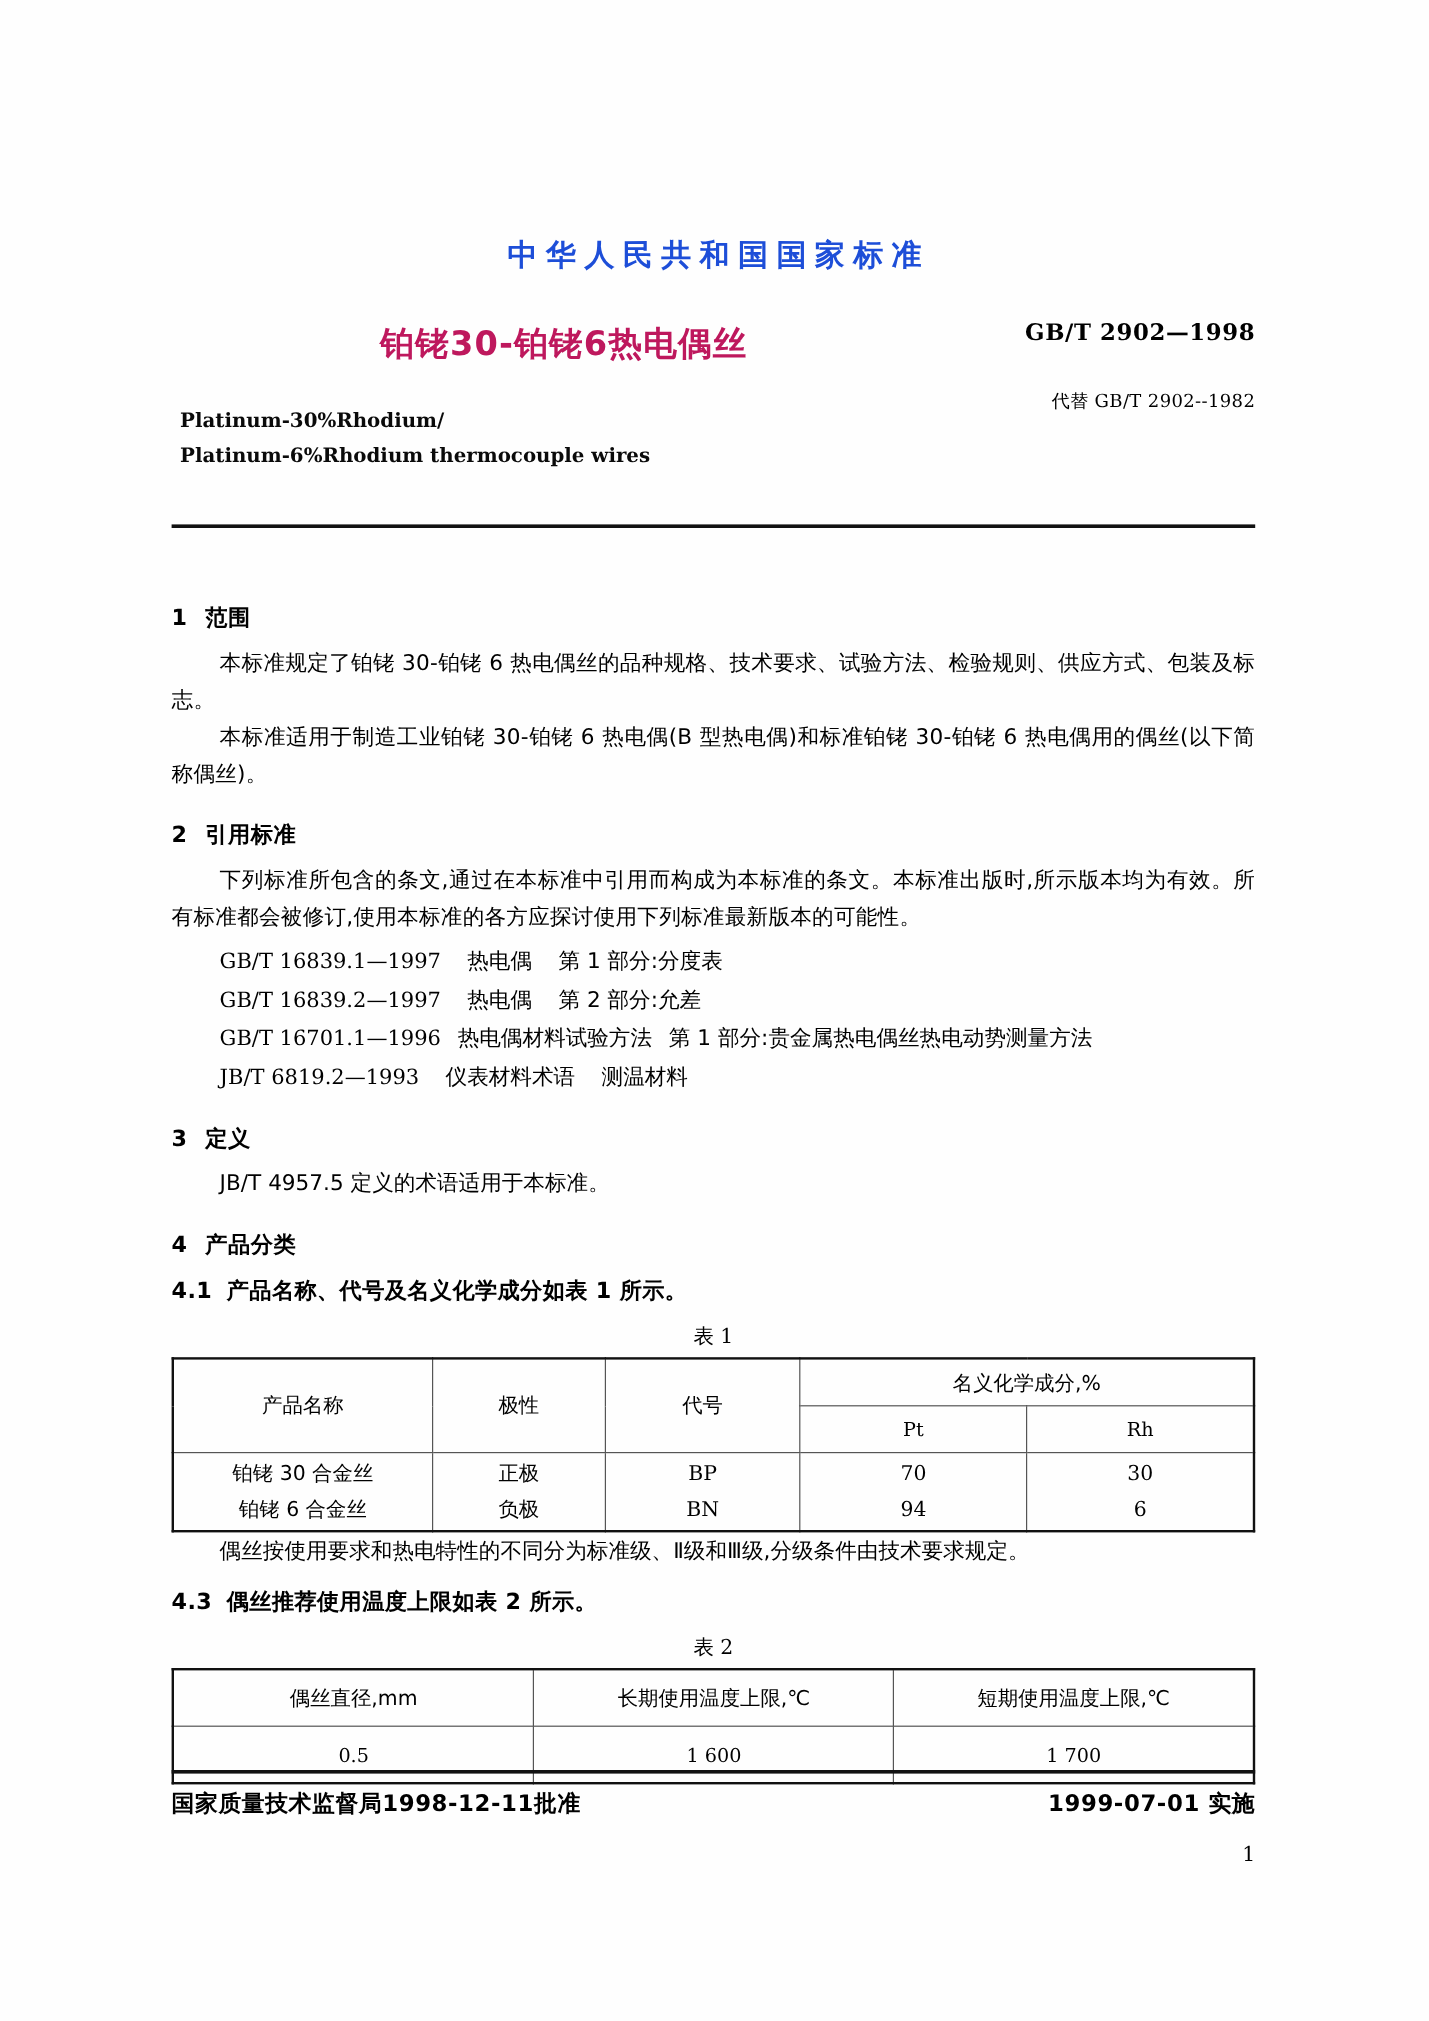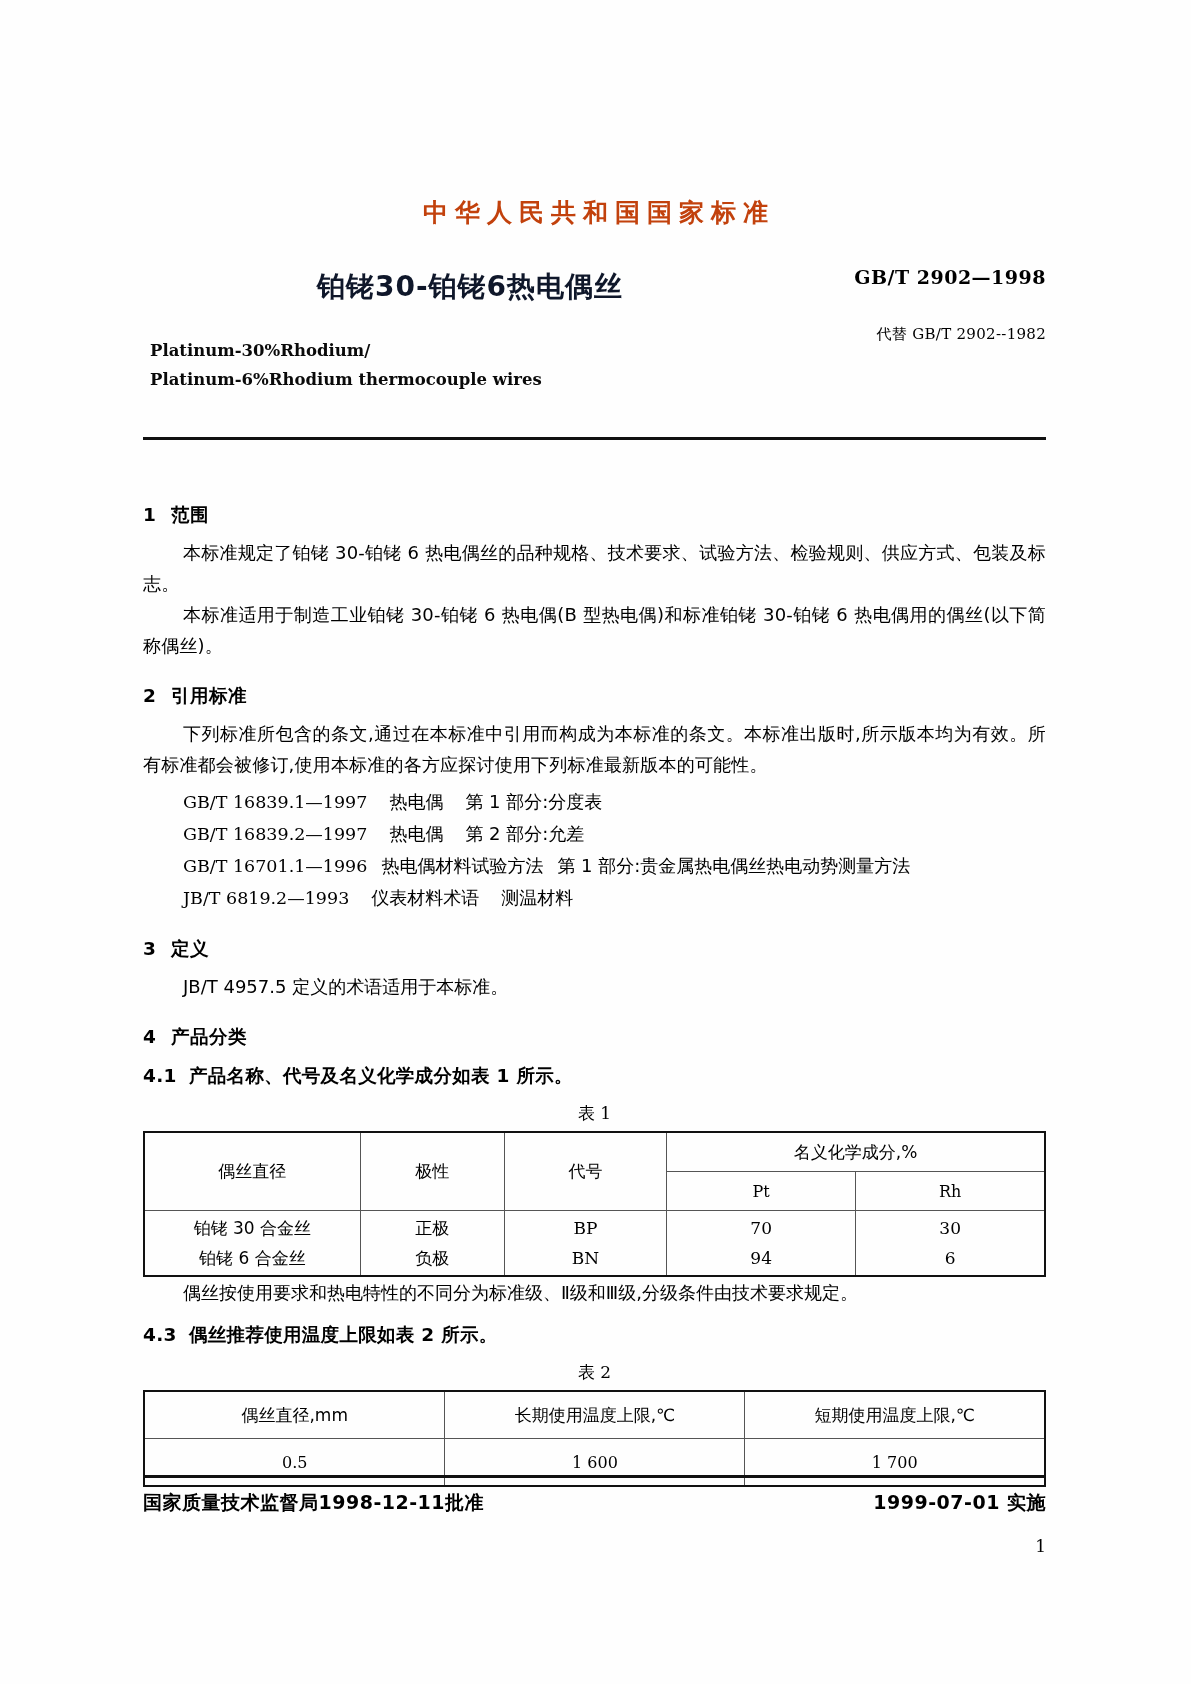--- a/index.html
+++ b/index.html
@@ -28,32 +28,32 @@
   .national-title {
     position: absolute;
     left: 0; right: 0;
     top: 196px;
     text-align: center;
     font-family: "DejaVu Sans", "Liberation Sans", sans-serif;
     font-weight: bold;
     font-size: 25px;
     letter-spacing: 7px;
     padding-left: 7px;
-    color: #c2410c;
+    color: #1d4ed8;
   }
   .std-title-cn {
     position: absolute;
     left: 150px;
     width: 640px;
     top: 268px;
     text-align: center;
     font-weight: bold;
     font-size: 28px;
     letter-spacing: 1px;
-    color: #0f172a;
+    color: #be185d;
   }
   .std-subtitle-en {
     position: absolute;
     left: 150px;
     width: 640px;
     top: 336px;
     text-align: left;
     font-family: "DejaVu Serif", "Liberation Serif", serif;
     font-weight: bold;
     font-size: 16.5px;
@@ -271,21 +271,21 @@
     <table class="std t1">
       <colgroup>
         <col style="width:24%">
         <col style="width:16%">
         <col style="width:18%">
         <col style="width:21%">
         <col style="width:21%">
       </colgroup>
       <tbody>
         <tr>
-          <td rowspan="2" class="hdr-tall">偶丝直径</td>
+          <td rowspan="2" class="hdr-tall">产品名称</td>
           <td rowspan="2" class="hdr-tall">极性</td>
           <td rowspan="2" class="hdr-tall">代号</td>
           <td colspan="2">名义化学成分,%</td>
         </tr>
         <tr>
           <td class="sub">Pt</td>
           <td class="sub">Rh</td>
         </tr>
         <tr>
           <td class="rowcell">

